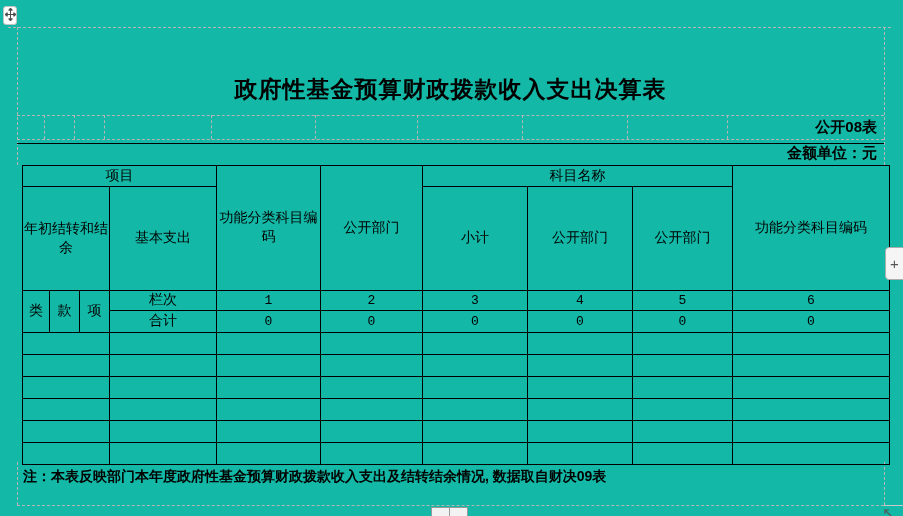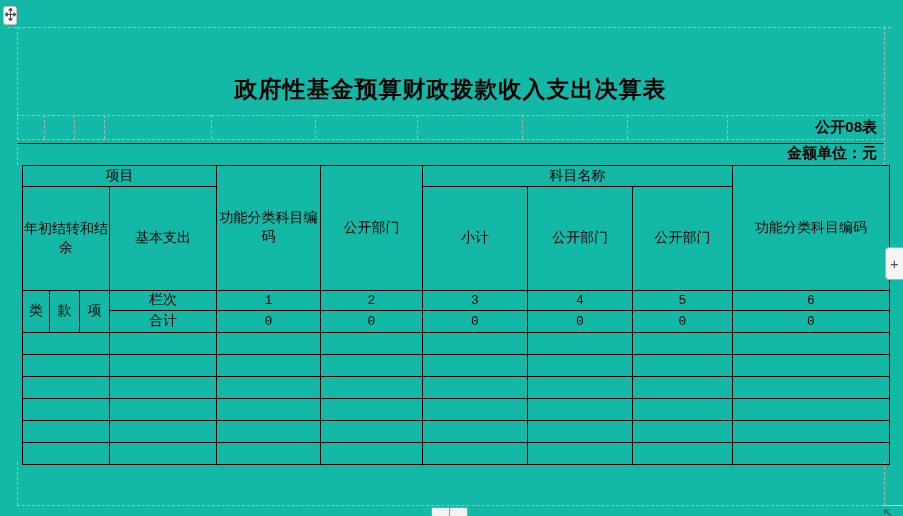--- a/index.html
+++ b/index.html
@@ -221,20 +221,21 @@
           <td></td>
           <td></td>
           <td></td>
           <td></td>
           <td></td>
           <td></td>
     </tr>
   </tbody>
     </table>
 
+  <div class="note-label">注：本表反映部门本年度政府性基金预算财政拨款收入支出及结转结余情况, 数据取自财决09表</div>
 
   <div class="plus-btn">
     <span>+</span>
   </div>
 
   <div class="bottom-split">
     <span class="divider"></span>
   </div>
 
   <div class="corner-arrow">

